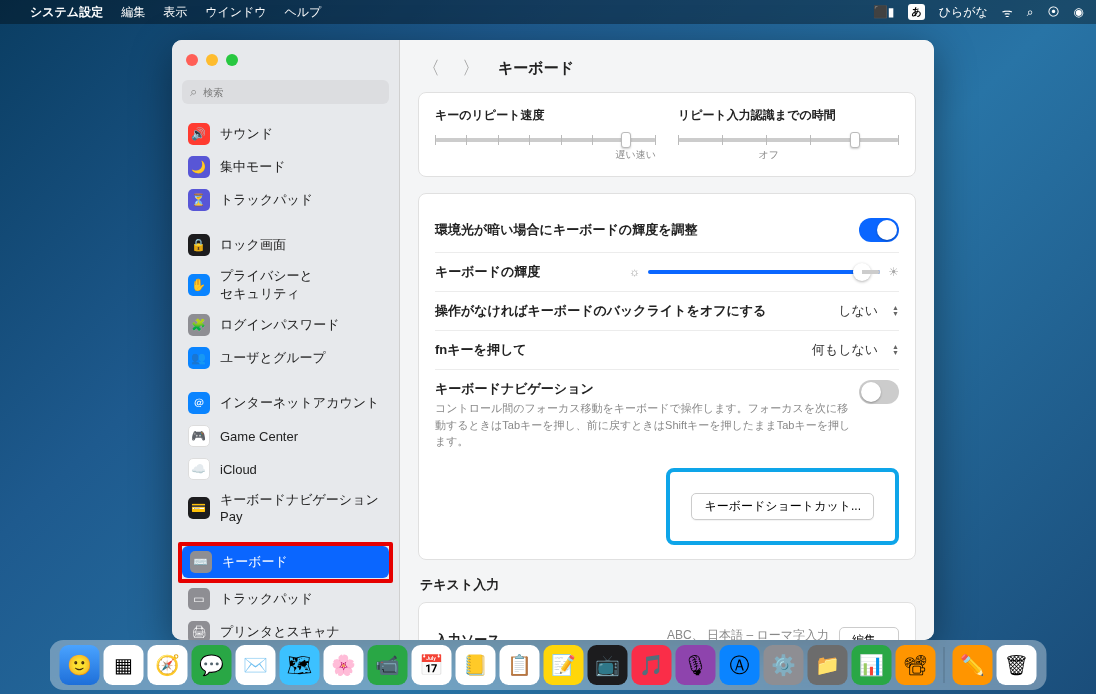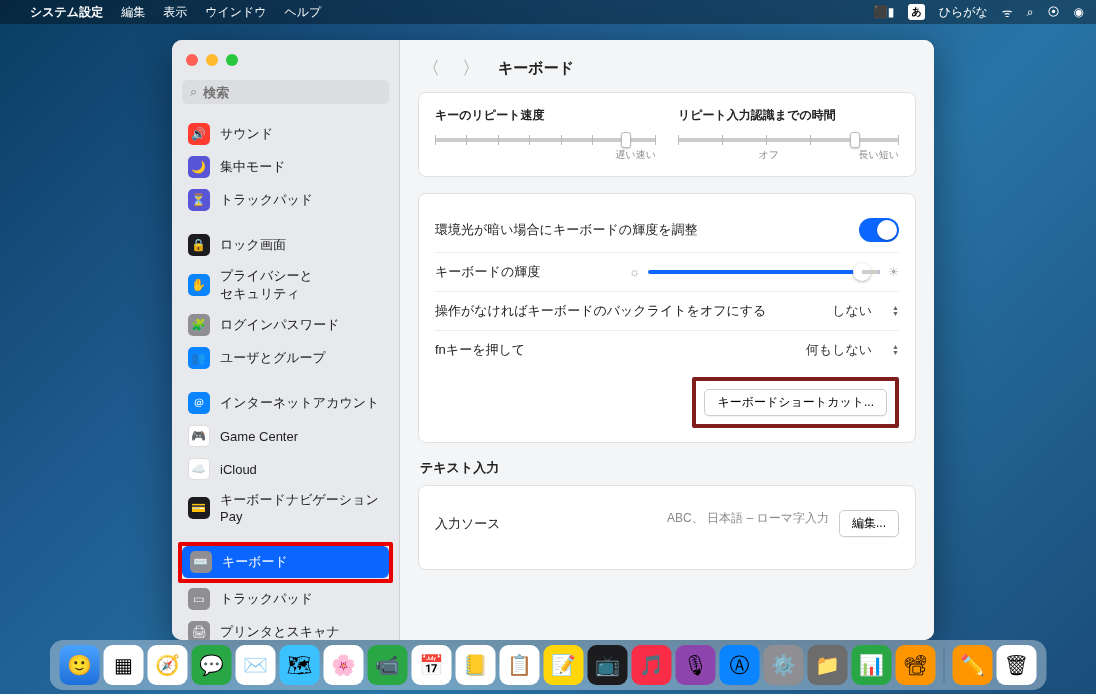--- a/index.html
+++ b/index.html
@@ -14,40 +14,40 @@
 
 
 .window { position: absolute; top: 40px; left: 172px; width: 762px; height: 600px; background: #eef0f1; border-radius: 10px; box-shadow: 0 10px 40px rgba(0,0,0,0.4); display: flex; overflow: hidden; }
 
 
 .sidebar { width: 228px; background: #e7e9ec; display: flex; flex-direction: column; border-right: 1px solid #d0d0d0; }
 .traffic { display: flex; gap: 8px; padding: 14px 14px 10px; }
 .traffic span { width: 12px; height: 12px; border-radius: 50%; }
 .t-red { background:#ff5f57; } .t-yel { background:#febc2e; } .t-grn { background:#28c840; }
 .search { margin: 4px 10px 10px; background:#dcdde0; border-radius:6px; display:flex; align-items:center; padding:4px 8px; gap:6px;}
-.search input { border:none; background:transparent; outline:none; font-size:13px; flex:1; color:#b91c1c;font-weight:bold;}
+.search input { border:none; background:transparent; outline:none; font-size:10px; flex:1; color:#b91c1c;}
 .search .glass { color:#888; font-size:13px; }
 .side-list { flex:1; overflow-y:auto; padding: 4px 8px; }
 .side-item { display:flex; align-items:center; gap:10px; padding:5px 8px; border-radius:6px; font-size:13px; color:#222; cursor:pointer; margin-bottom:1px;}
 .side-item.selected { background:#0a66ff; color:#fff; }
 .side-item .si-icon { width:22px; height:22px; border-radius:5px; display:flex; align-items:center; justify-content:center; font-size:12px; color:#fff; flex-shrink:0;}
 .side-gap { height:12px; }
 .highlight-box { border:4px solid #e60000; border-radius:2px; margin: 0 -2px; }
 
 
 .main { flex:1; display:flex; flex-direction:column; background:#f4f5f6; }
 .main-header { display:flex; align-items:center; gap:14px; padding:14px 18px 10px; }
 .nav-btn { color:#999; font-size:18px; cursor:pointer; padding:2px 4px;}
 .main-title { font-size:15px; font-weight:600; color:#222; }
 .main-body { flex:1; overflow-y:auto; padding:0 18px 18px; }
 
 .panel { background:#fff; border:1px solid #e0e0e0; border-radius:8px; padding:14px 16px; margin-bottom:16px; }
 .panel .row { display:flex; align-items:center; justify-content:space-between; padding:10px 0; font-size:13px; color:#222;}
 .panel .row + .row { border-top:1px solid #ececec; }
-.panel .label { font-weight:400; }
+.panel .label { font-weight:700; }
 .panel .sub { font-size:11px; color:#888; line-height:1.5; margin-top:2px;}
 
 .sliders-row { display:flex; gap:22px; }
 .slider-col { flex:1; }
 .slider-col .cap { font-size:12px; font-weight:600; color:#222; margin-bottom:14px;}
 .slider-track { position:relative; height:4px; background:#ccc; border-radius:2px; margin:8px 0 4px;}
 .slider-ticks { display:flex; justify-content:space-between; position:absolute; width:100%; top:-3px;}
 .slider-ticks span { width:1px; height:10px; background:#bbb; }
 .slider-knob { position:absolute; top:-6px; width:10px; height:16px; background:#fff; border:1px solid #bbb; border-radius:3px; box-shadow:0 1px 2px rgba(0,0,0,0.2);}
 .slider-labels { display:flex; justify-content:flex-end; font-size:10px; color:#888; margin-top:6px;}
@@ -56,26 +56,26 @@
 .bs-track { flex:1; height:4px; background:#0a66ff; border-radius:2px; position:relative;}
 .bs-track::after { content:''; position:absolute; right:0; top:0; width:8%; height:100%; background:#ccc; border-radius:0 2px 2px 0;}
 .bs-knob { position:absolute; left:92%; top:-7px; width:18px; height:18px; background:#fff; border-radius:50%; box-shadow:0 1px 3px rgba(0,0,0,0.3); transform:translateX(-50%);}
 .dim-icon { font-size:12px; color:#aaa;}
 
 .toggle { width:40px; height:24px; border-radius:12px; position:relative; cursor:pointer;}
 .toggle.on { background:#0a66ff;} .toggle.off { background:#ccc;}
 .toggle .knob { position:absolute; top:2px; width:20px; height:20px; background:#fff; border-radius:50%; box-shadow:0 1px 2px rgba(0,0,0,0.3);}
 .toggle.on .knob { right:2px;} .toggle.off .knob { left:2px;}
 
-.select-val { display:flex; align-items:center; gap:20px; color:#333; font-size:13px;}
+.select-val { display:flex; align-items:center; gap:14px; color:#333; font-size:13px;}
 .updown { display:inline-flex; flex-direction:column; font-size:7px; line-height:6px; color:#666;}
 
 .btn { background:#fff; border:1px solid #ccc; border-radius:5px; padding:4px 12px; font-size:12px; cursor:pointer; box-shadow:0 1px 1px rgba(0,0,0,0.05);}
 .btn-row-right { display:flex; justify-content:flex-end; padding-top:8px;}
-.highlight-btn { border:4px solid #7f1d1d; padding:8px; display:inline-block; border-radius:2px;}
+.highlight-btn { border:4px solid #0ea5e9; padding:21px; display:inline-block; border-radius:8px;}
 
 .section-title { font-size:13px; font-weight:600; color:#222; margin:6px 0 8px 2px;}
 .muted { color:#888; font-size:12px;}
 
 
 .dock { position:absolute; bottom:4px; left:50%; transform:translateX(-50%); height:50px; background:rgba(255,255,255,0.35); border-radius:14px; display:flex; align-items:center; padding:4px 10px; gap:4px; backdrop-filter:blur(6px);}
 .dock-item { width:40px; height:40px; border-radius:9px; display:flex; align-items:center; justify-content:center; font-size:20px;}
 .dock-sep { width:1px; height:36px; background:rgba(0,0,0,0.2); margin:0 4px;}
 </style>
 </head>
@@ -214,24 +214,20 @@
               <div class="slider-ticks">
                   <span></span>
                   <span></span>
                   <span></span>
                   <span></span>
                   <span></span>
                   <span></span>
                 </div>
               <div class="slider-knob" style="left:78%;"></div>
             </div>
-            <div class="slider-labels">
-                <span>長い</span>
-                <span>短い</span>
-              </div>
           </div>
         </div>
       </div>
 
       <div class="panel">
         <div class="row">
           <span class="label">環境光が暗い場合にキーボードの輝度を調整</span>
           <div class="toggle on">
               <span class="knob"></span>
             </div>
@@ -252,20 +248,29 @@
               <span>しない</span>
               <span class="updown">▲<br>▼</span>
             </span>
         </div>
         <div class="row">
           <span class="label">fnキーを押して</span>
           <span class="select-val">
               <span>何もしない</span>
               <span class="updown">▲<br>▼</span>
             </span>
+        </div>
+        <div class="row" style="align-items:flex-start;">
+          <div style="flex:1;">
+            <div class="label">キーボードナビゲーション</div>
+            <div class="sub">コントロール間のフォーカス移動をキーボードで操作します。フォーカスを次に移動するときはTabキーを押し、前に戻すときはShiftキーを押したままTabキーを押します。</div>
+          </div>
+          <div class="toggle off">
+              <span class="knob"></span>
+            </div>
         </div>
         <div class="btn-row-right">
           <span class="highlight-btn">
             <button class="btn">キーボードショートカット...</button>
           </span>
         </div>
       </div>
 
       <div class="section-title">テキスト入力</div>
       <div class="panel">

